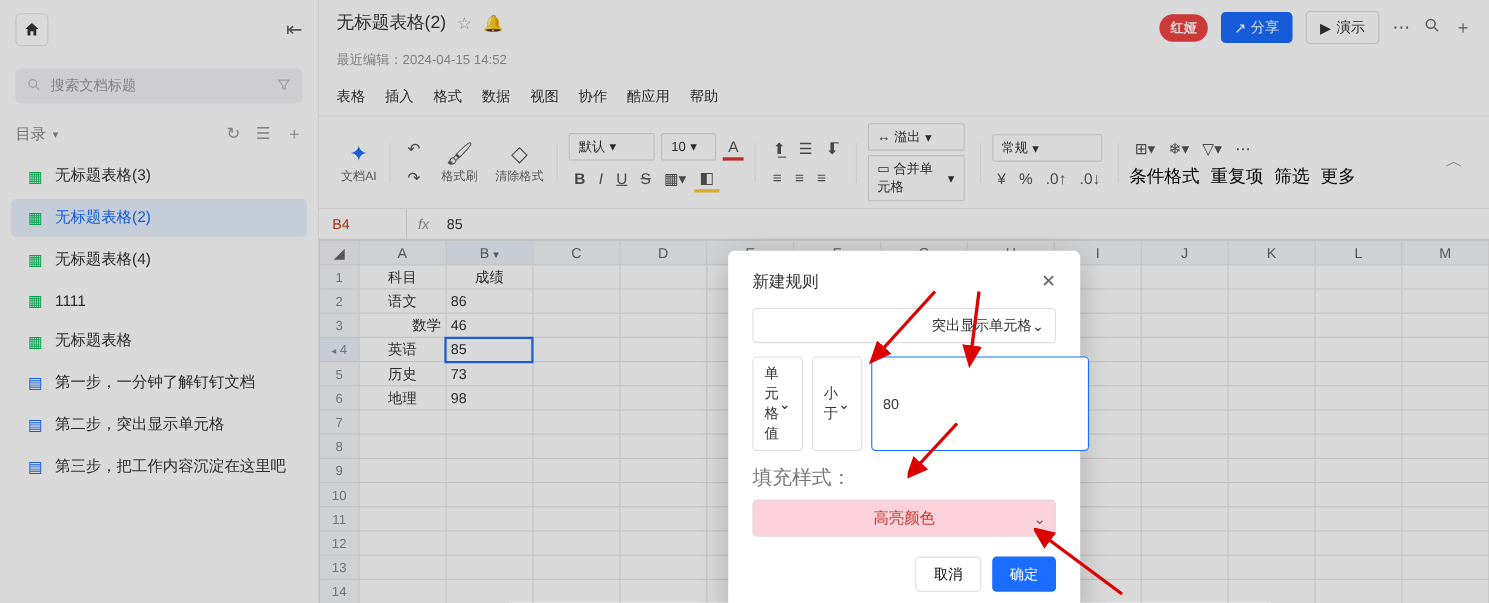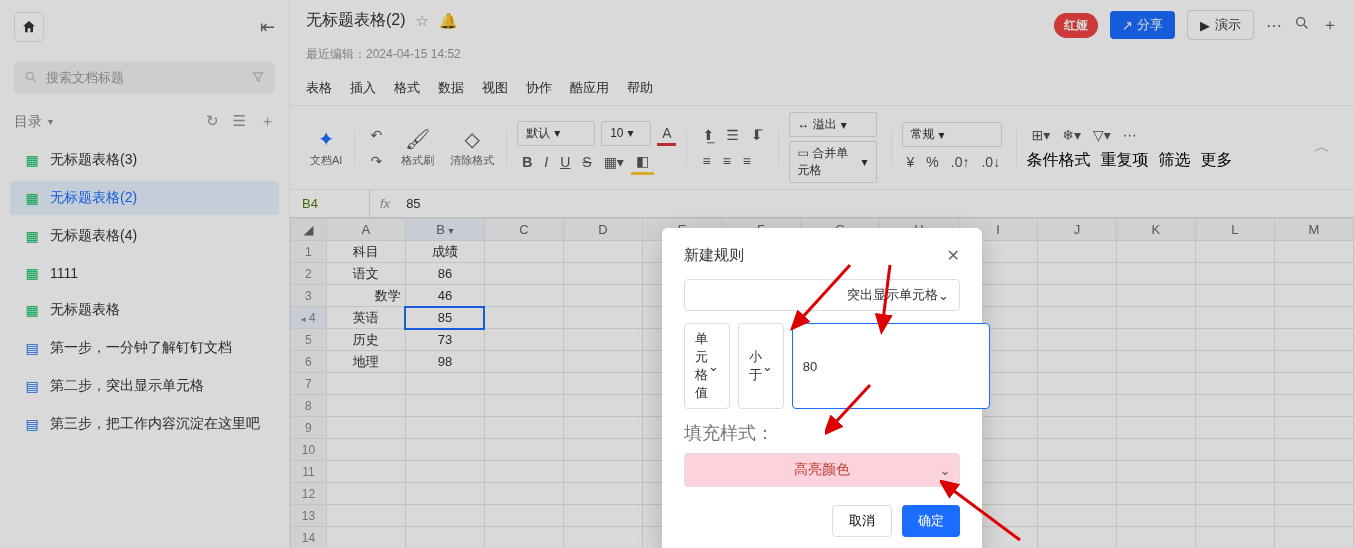--- a/index.html
+++ b/index.html
@@ -264,21 +264,21 @@
       display: flex;
       align-items: center;
       border-bottom: 1px solid #ddd;
       font-size: 13px;
       height: 28px;
     }
     .fb-cell {
       width: 80px;
       padding: 0 12px;
       border-right: 1px solid #ddd;
-      color: #4d7c0f;
+      color: #c2410c;
       height: 100%;
       display: flex;
       align-items: center;
     }
     .fb-fx {
       padding: 0 10px;
       color: #999;
       font-style: italic;
     }
     .fb-val {
@@ -323,21 +323,21 @@
       background: #eaf0fb !important;
     }
     .sel-row {
       background: #eaf0fb !important;
     }
     .sel-cell {
       outline: 2px solid #1b6dff;
       outline-offset: -1px;
     }
     .col-wide { width: 80px; }
-    .txt-r { text-align: center; }
+    .txt-r { text-align: left; }
     
     .dialog {
       position: absolute;
       left: 662px;
       top: 228px;
       width: 320px;
       background: #fff;
       border-radius: 6px;
       box-shadow: 0 8px 30px rgba(0,0,0,0.2);
       z-index: 100;

